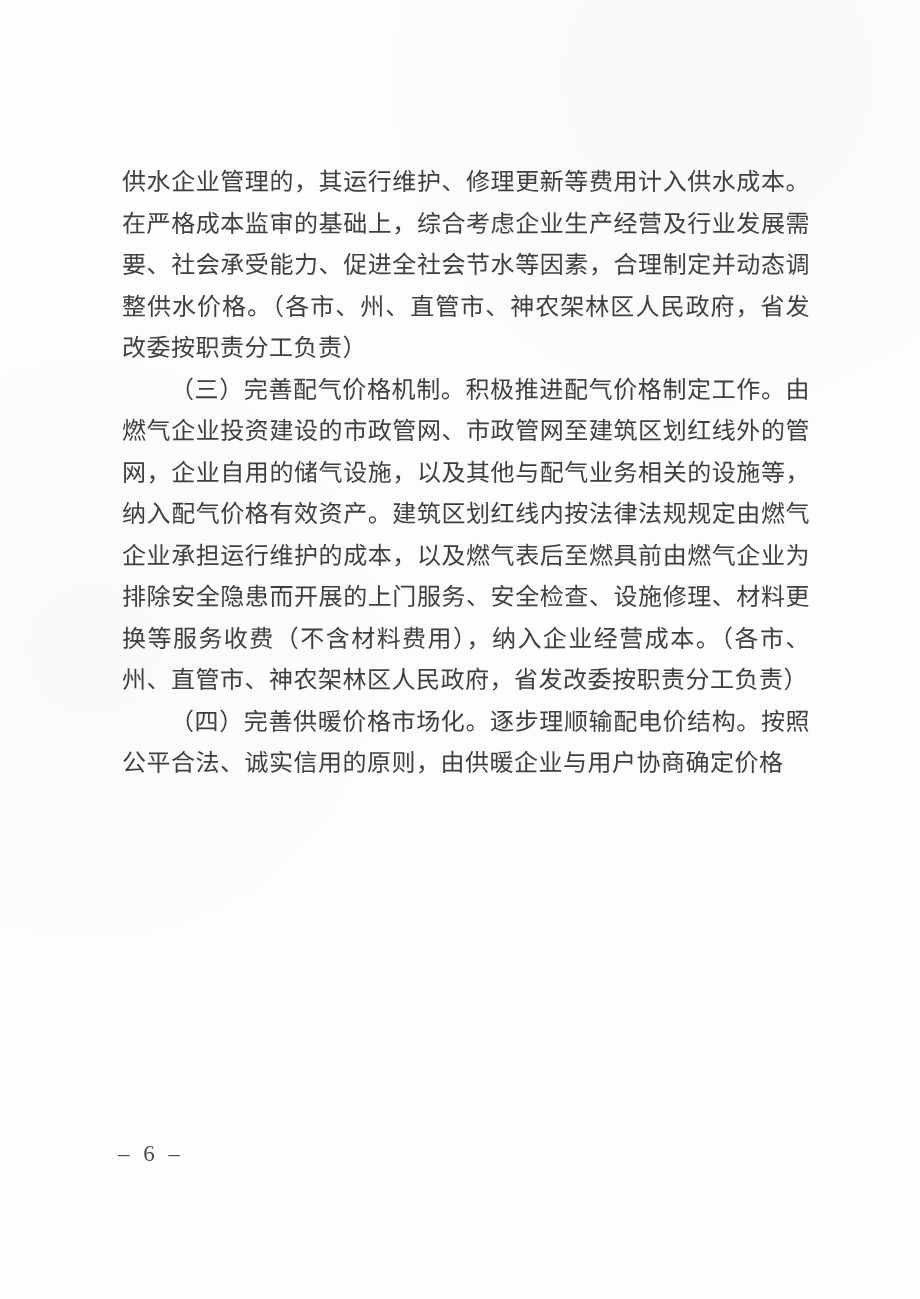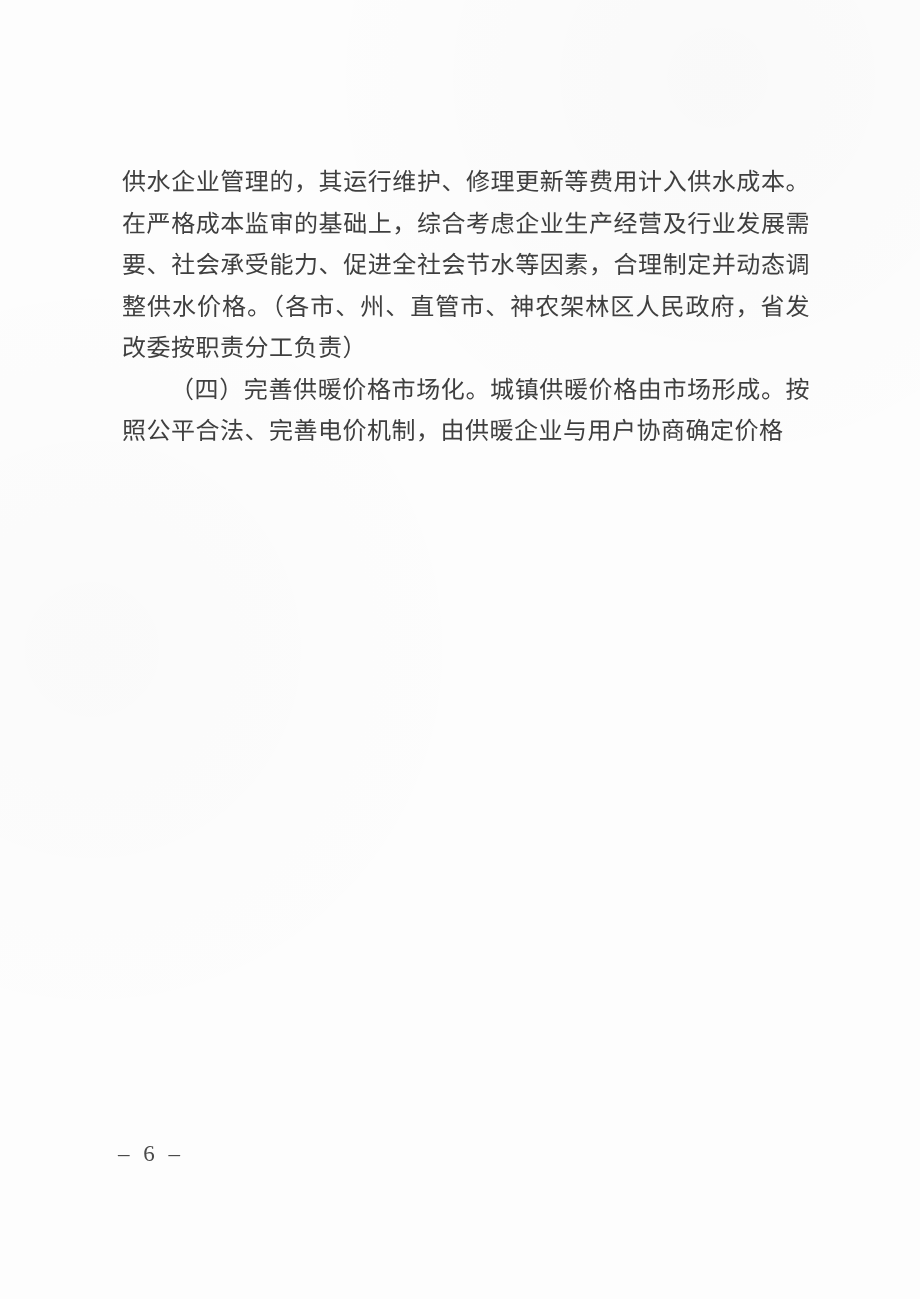--- a/index.html
+++ b/index.html
@@ -51,18 +51,19 @@
     white-space: nowrap;
   }
 </style>
 </head>
 <body>
 
 <div class="scan-page">
 
   <div class="text-block">
     <p class="para">供水企业管理的，其运行维护、修理更新等费用计入供水成本。在严格成本监审的基础上，综合考虑企业生产经营及行业发展需要、社会承受能力、促进全社会节水等因素，合理制定并动态调整供水价格。（各市、州、直管市、神农架林区人民政府，省发改委按职责分工负责）</p>
-    <p class="para indent">（四）完善供暖价格市场化。城镇供暖价格由市场形成。按照公平合法、完善电价机制，由供暖企业与用户协商确定价格</p>
+    <p class="para indent">（三）完善配气价格机制。积极推进配气价格制定工作。由燃气企业投资建设的市政管网、市政管网至建筑区划红线外的管网，企业自用的储气设施，以及其他与配气业务相关的设施等，纳入配气价格有效资产。建筑区划红线内按法律法规规定由燃气企业承担运行维护的成本，以及燃气表后至燃具前由燃气企业为排除安全隐患而开展的上门服务、安全检查、设施修理、材料更换等服务收费（不含材料费用），纳入企业经营成本。（各市、州、直管市、神农架林区人民政府，省发改委按职责分工负责）</p>
+    <p class="para indent">（四）完善供暖价格市场化。逐步理顺输配电价结构。按照公平合法、诚实信用的原则，由供暖企业与用户协商确定价格</p>
   </div>
 
   <div class="page-number">– 6 –</div>
 
 </div>
 
 </body></html>

